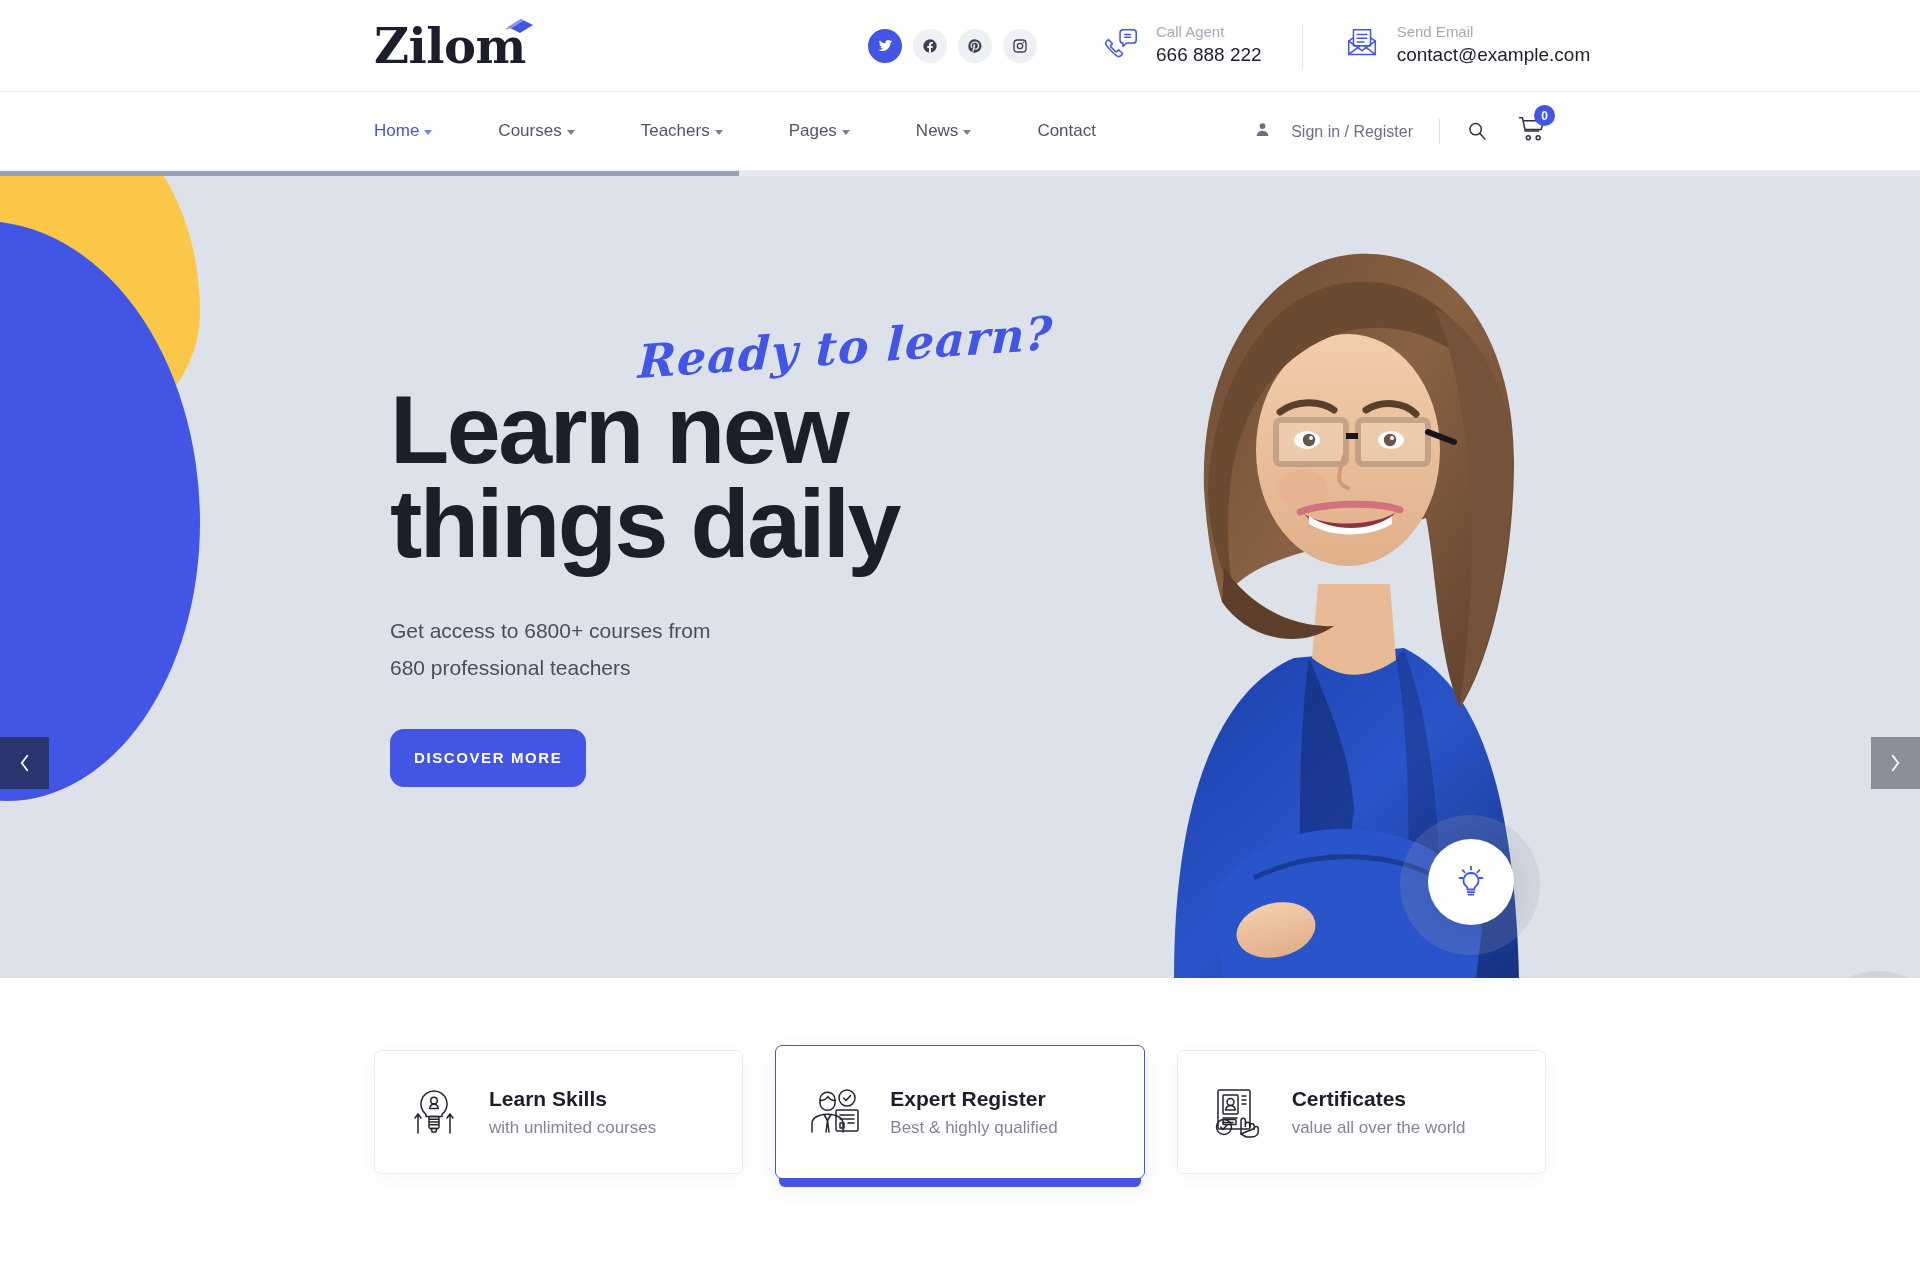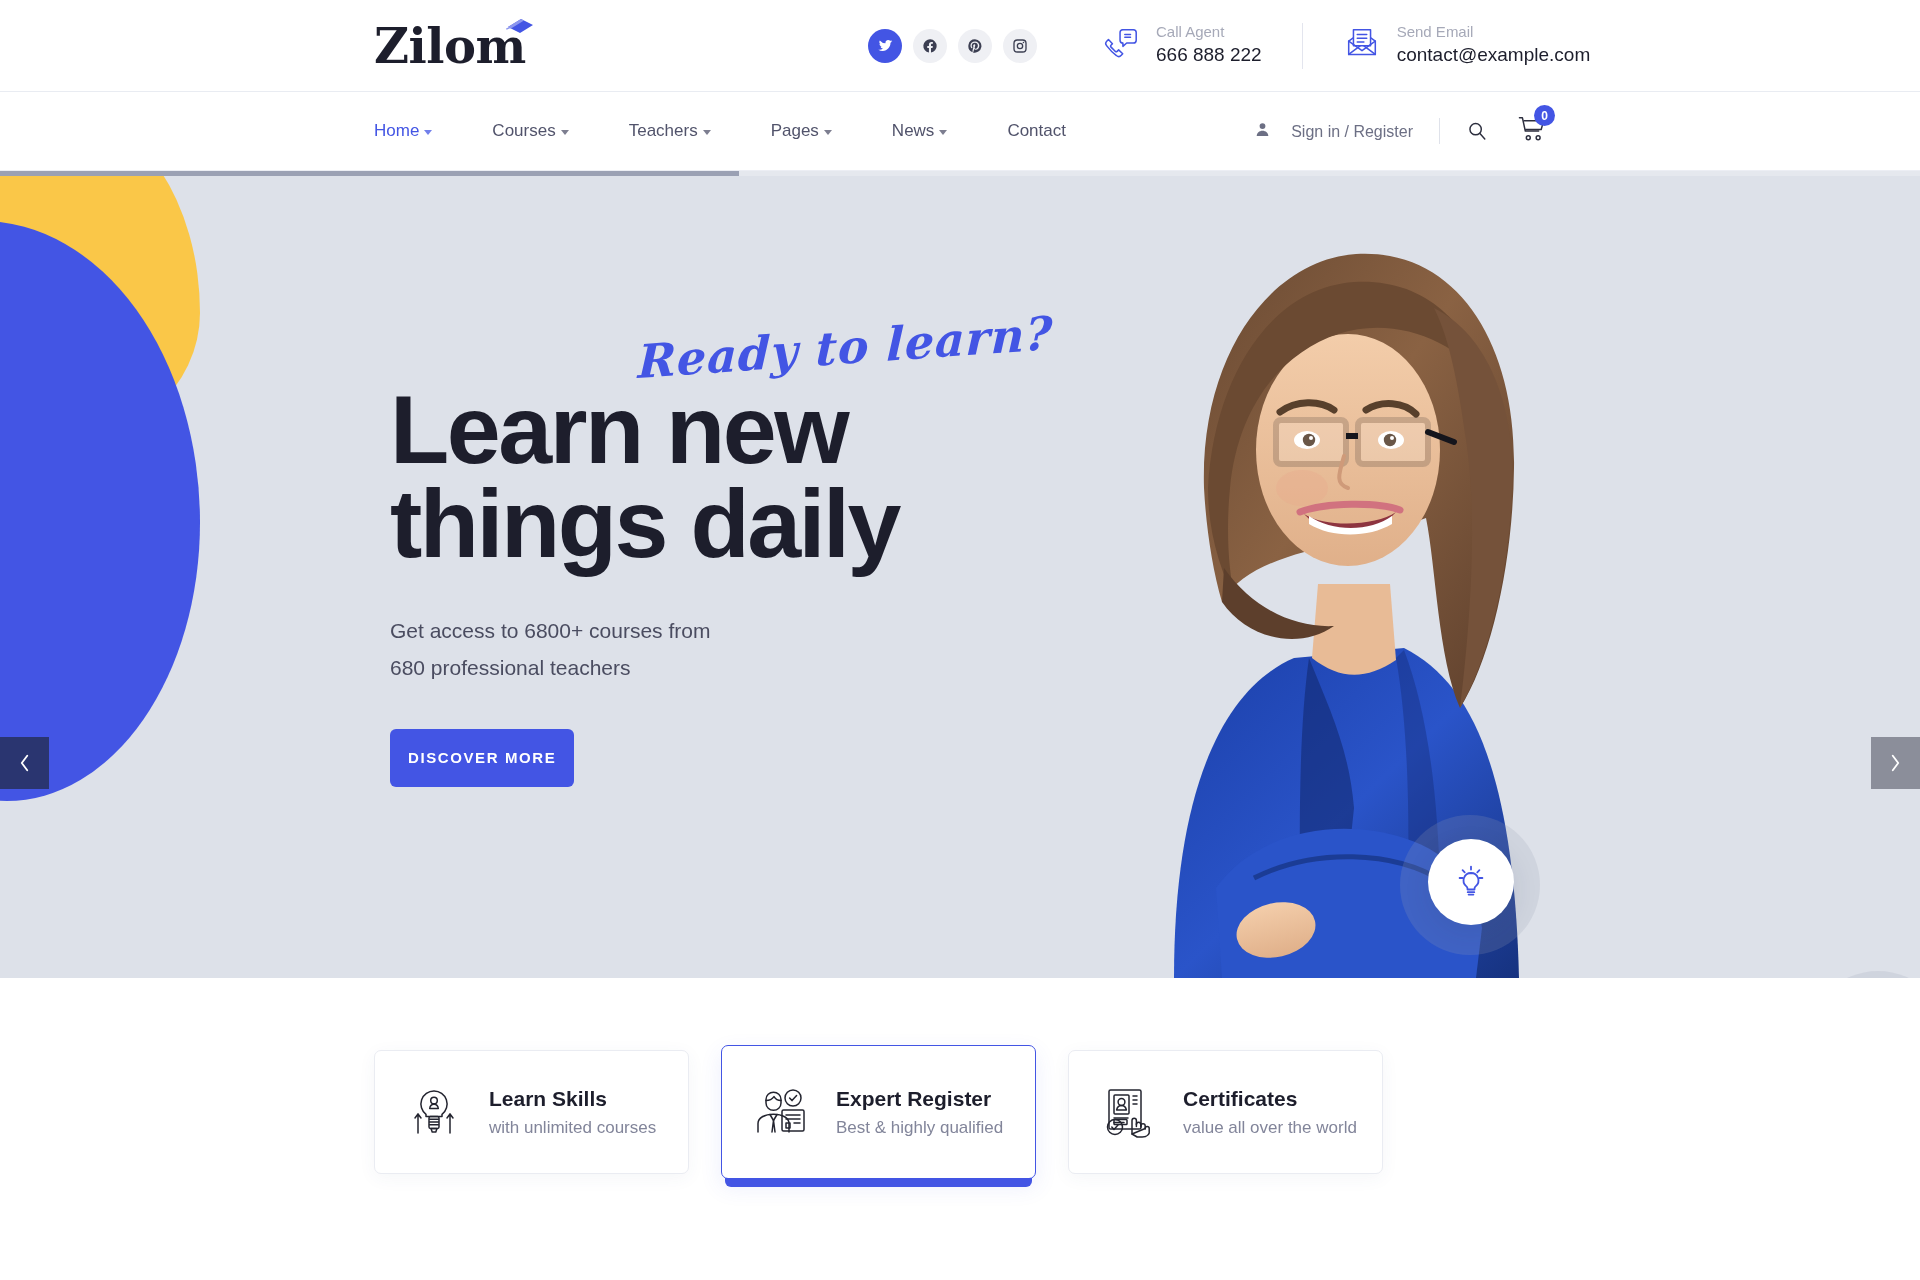--- a/index.html
+++ b/index.html
@@ -95,21 +95,21 @@
     background: #ffffff;
     position: relative;
     border-bottom: 1px solid #eceef4;
   }
   .nav-list {
     position: absolute;
     left: 374px;
     top: 50%;
     transform: translateY(-50%);
     display: flex;
-    gap: 8px;
+    gap: 14px;
     list-style: none;
   }
   .nav-item {
     display: flex;
     align-items: center;
     gap: 5px;
     font-size: 17px;
     color: #51536b;
     padding: 0 32px 0 0;
     margin-right: 20px;
@@ -226,23 +226,23 @@
     margin-top: 42px;
     font-size: 21px;
     line-height: 1.75;
     color: #4a4c60;
   }
   .discover-btn {
     margin-top: 42px;
     display: inline-flex;
     align-items: center; justify-content: center;
     height: 58px;
-    padding: 0 18px;
+    padding: 0 24px;
     background: #4355e4;
-    border: none; border-radius: 6px;
+    border: none; border-radius: 14px;
     color: #ffffff;
     font-family: "Liberation Sans", sans-serif;
     font-size: 15px; font-weight: 700;
     letter-spacing: 1.6px;
     cursor: pointer;
   }
 
   .hero-photo {
     position: absolute;
     right: -28px; bottom: 0;
@@ -283,21 +283,21 @@
 
   
   .features {
     background: #ffffff;
     height: 381px;
     position: relative;
   }
   .feature-row {
     position: absolute;
     left: 374px; top: 72px;
-    width: 1009px;
+    width: 1172px;
     display: flex;
     gap: 32px;
   }
   .feature-card {
     flex: 1;
     background: #ffffff;
     border: 1px solid #eaecf2;
     border-radius: 7px;
     height: 124px;
     display: flex;

